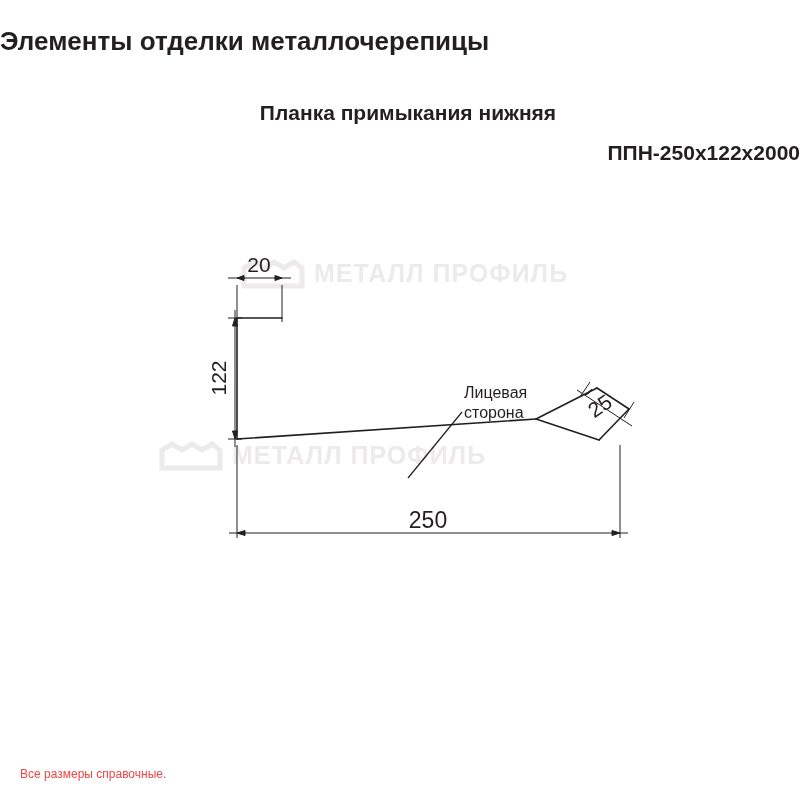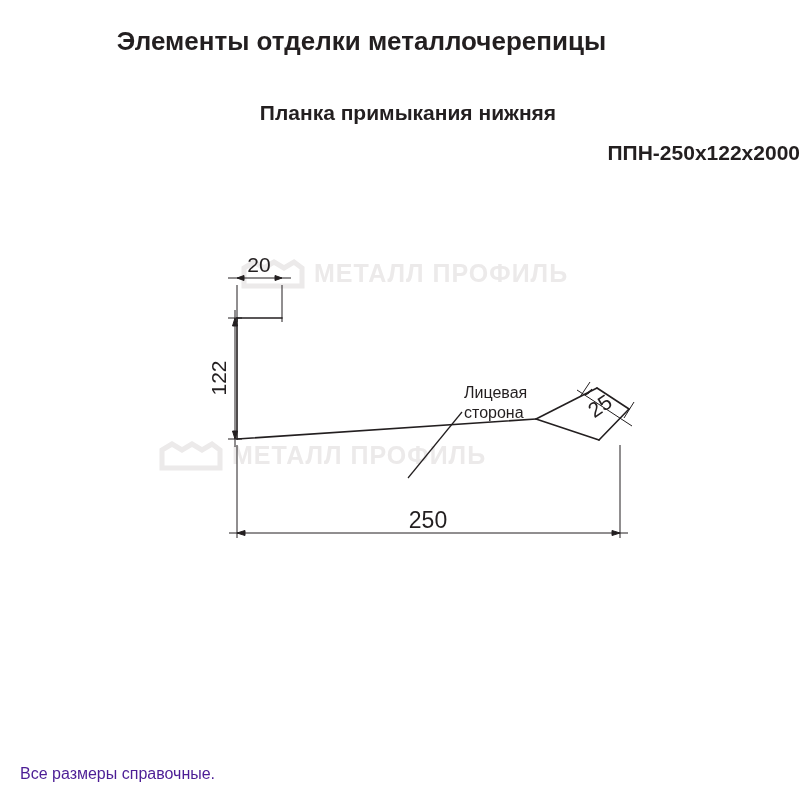--- a/index.html
+++ b/index.html
@@ -17,21 +17,20 @@
   }
   .page {
     position: absolute;
     inset: 0;
   }
   .title {
     position: absolute;
     top: 26px;
     left: 0;
     width: 723px;
-    text-align: center;
     font-size: 26px;
     font-weight: bold;
     letter-spacing: 0px;
   }
   .subtitle {
     position: absolute;
     top: 101px;
     left: 0;
     width: 800px;
     text-align: center;
@@ -53,23 +52,23 @@
     top: 190px;
     left: 0;
     width: 800px;
     height: 420px;
     padding-left: 32px;
   }
   .footnotes {
     position: absolute;
     left: 20px;
     bottom: 16px;
-    font-size: 16px;
+    font-size: 12px;
     line-height: 20px;
-    color: #4c1d95;
+    color: #ef4444;
   }
   .footnotes div {
     white-space: nowrap;
   }
   .wm {
     position: absolute;
     color: #eceaea;
     font-weight: bold;
     font-size: 25px;
     letter-spacing: 1px;

